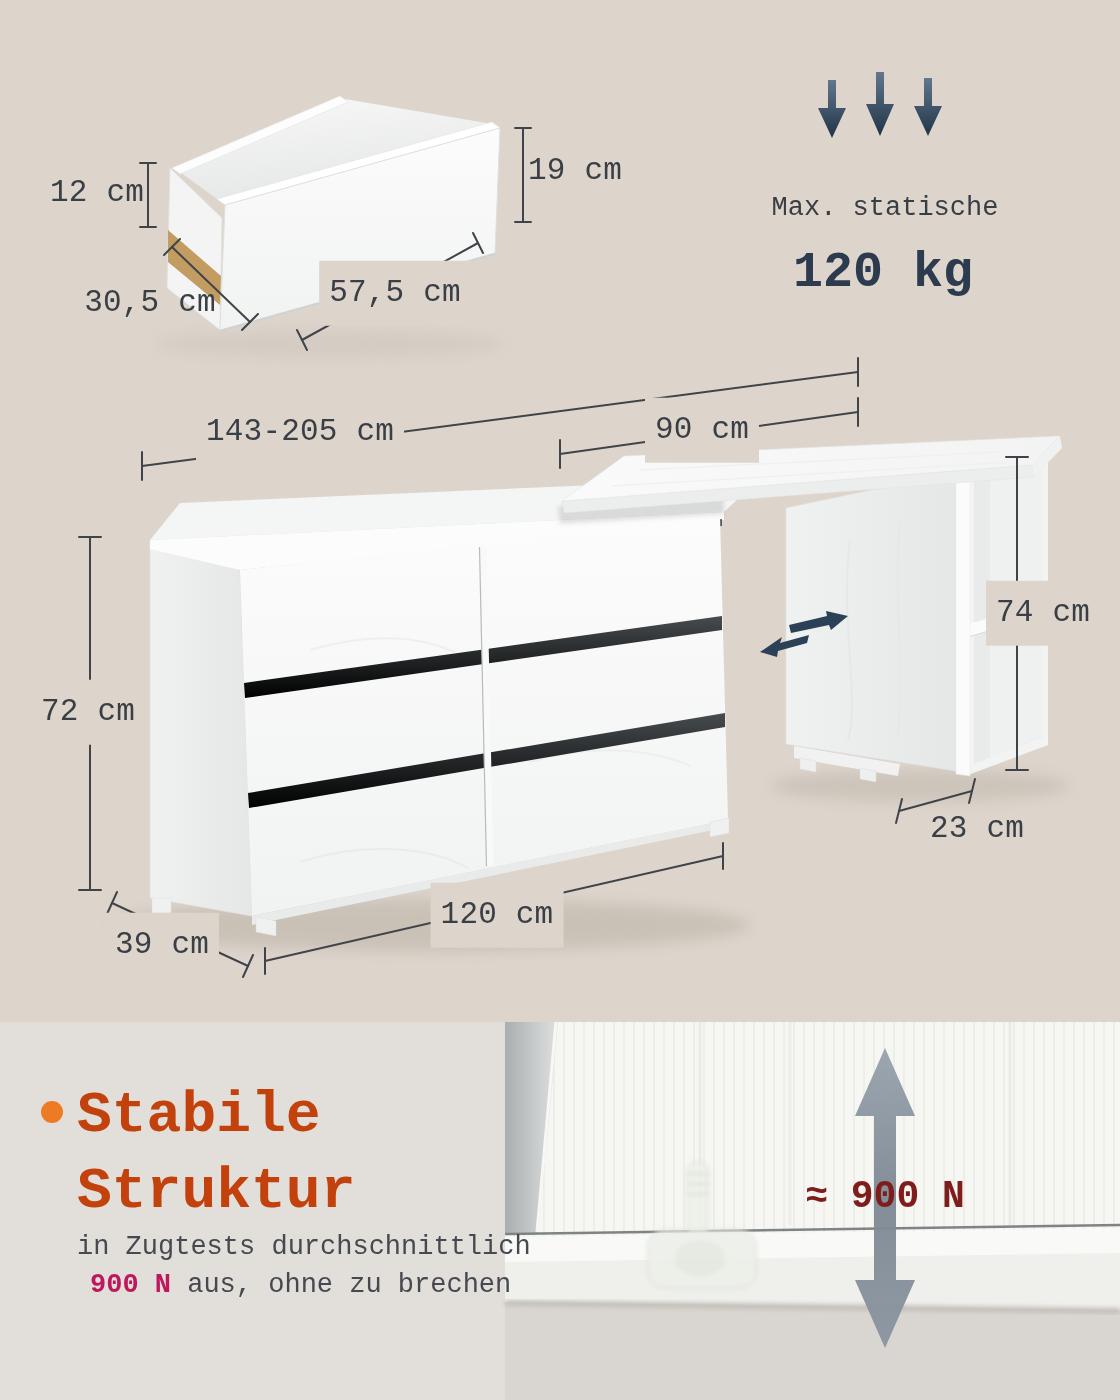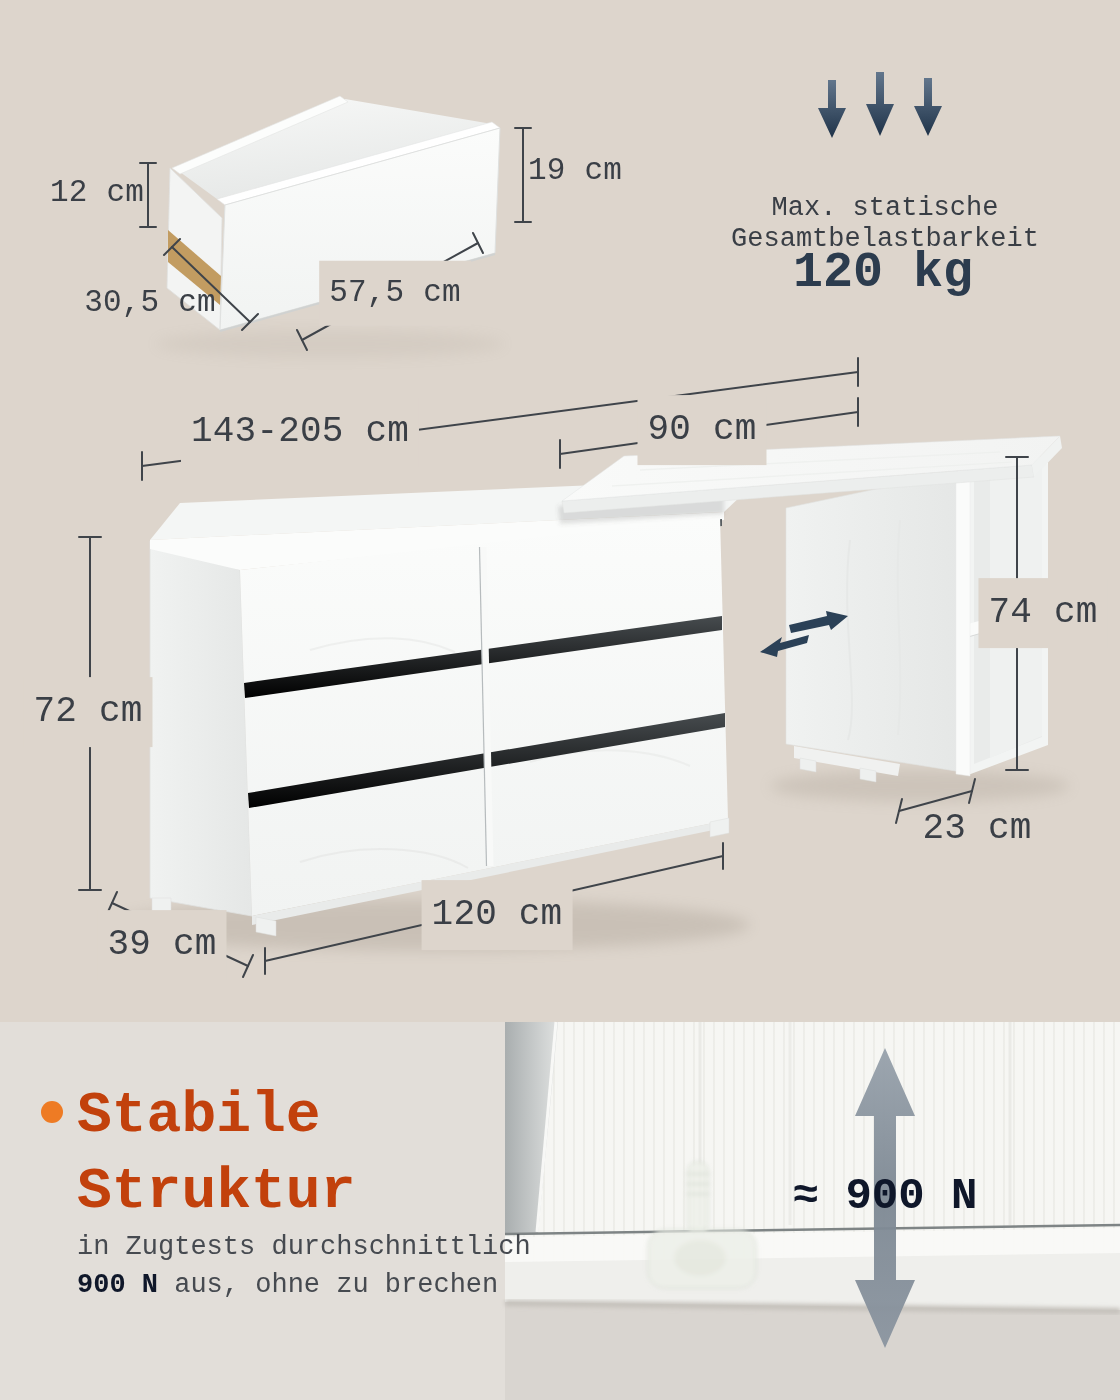--- a/index.html
+++ b/index.html
@@ -2,31 +2,31 @@
 <html><head>
 <meta charset="utf-8">
 <style>
   html,body{margin:0;padding:0;background:#ccc;}
   .stage{position:relative;width:1120px;height:1400px;background:#ddd5cc;overflow:hidden;
          font-family:Liberation Mono, monospace;}
   .bg-bottom{position:absolute;left:0;top:1022px;width:1120px;height:378px;background:#e2ded9;}
   .photo{position:absolute;left:505px;top:1022px;width:615px;height:378px;
          background:repeating-linear-gradient(90deg,#f6f6f3 0px,#f6f6f3 8px,#ecece8 8px,#eeeee9 10px);}
   svg.art{position:absolute;left:0;top:0;width:1120px;height:1400px;}
-  .lbl{position:absolute;transform:translate(-50%,-50%);color:#3a3f46;font-size:36px;
+  .lbl{position:absolute;transform:translate(-50%,-50%);color:#3a3f46;font-size:31px;
        white-space:nowrap;letter-spacing:.2px;line-height:1.05;}
   .lbl.sm{font-size:31px;}
   .lbl.gap{background:#ddd5cc;padding:16px 10px;}
   .load-line{position:absolute;transform:translate(-50%,-50%);color:#393e45;font-size:27px;white-space:nowrap;margin-top:36px;}
   .load-value{position:absolute;transform:translate(-50%,-50%);color:#2c3c4e;font-size:50px;font-weight:bold;white-space:nowrap;}
-  .force{position:absolute;transform:translate(-50%,-50%);color:#0f172a;font-size:44px;font-weight:bold;white-space:nowrap;}
+  .force{position:absolute;transform:translate(-50%,-50%);color:#7f1d1d;font-size:38px;font-weight:bold;white-space:nowrap;}
   .bullet{position:absolute;left:41px;top:1101px;width:22px;height:22px;border-radius:50%;background:#ee7b24;}
   .title{position:absolute;left:77px;top:1078px;color:#c2410c;font-size:58px;font-weight:bold;line-height:76px;white-space:nowrap;}
   .para{position:absolute;left:77px;top:1228px;color:#464a50;font-size:27px;line-height:38px;white-space:nowrap;}
-  .para .hl{color:#0f172a;font-weight:bold;}
+  .para .hl{color:#be185d;font-weight:bold;margin-left:13px;}
 </style>
 </head>
 <body>
 
 <div class="stage">
 
   <div class="bg-bottom"></div>
   <div class="photo"></div>
 
   <svg class="art" viewBox="0 0 1120 1400">
@@ -212,21 +212,20 @@
       <polygon points="885,1048 915,1116 896,1116 896,1280 915,1280 885,1348 855,1280 874,1280 874,1116 855,1116" fill="url(#gGray)" opacity="0.95"></polygon>
     </g>
   </svg>
 
   <div class="lbl sm" style="left:97px;top:193px">12 cm</div>
   <div class="lbl sm" style="left:575px;top:171px">19 cm</div>
   <div class="lbl sm" style="left:150px;top:303px">30,5 cm</div>
   <div class="lbl sm gap" style="left:395px;top:293px">57,5 cm</div>
 
   <div class="load-line" style="left:885px;top:172px">Max. statische</div>
-  <div class="load-line" style="left:885px;top:203px">Gesamtbelastbarkeit</div>
   <div class="load-value" style="left:883px;top:272px">120 kg</div>
 
   <div class="lbl gap" style="left:300px;top:432px">143-205 cm</div>
   <div class="lbl gap" style="left:702px;top:430px">90 cm</div>
   <div class="lbl gap" style="left:88px;top:712px">72 cm</div>
   <div class="lbl gap" style="left:1043px;top:613px">74 cm</div>
   <div class="lbl" style="left:977px;top:829px">23 cm</div>
   <div class="lbl gap" style="left:497px;top:915px">120 cm</div>
   <div class="lbl gap" style="left:162px;top:945px">39 cm</div>
 

